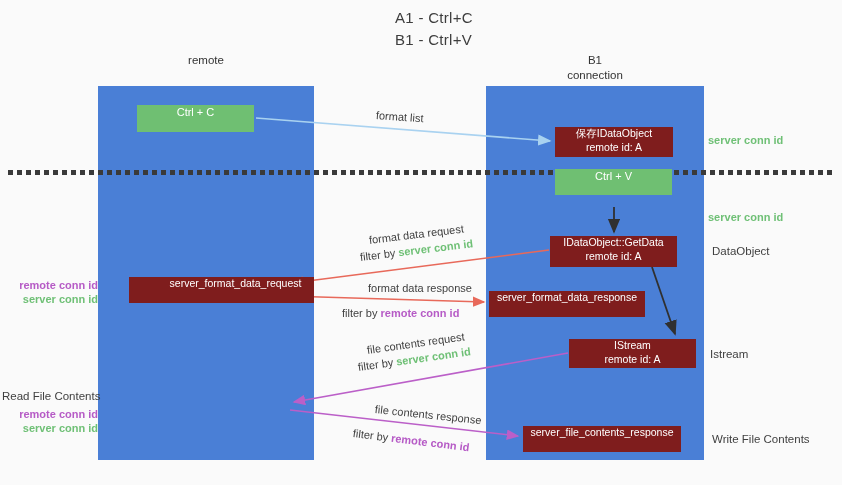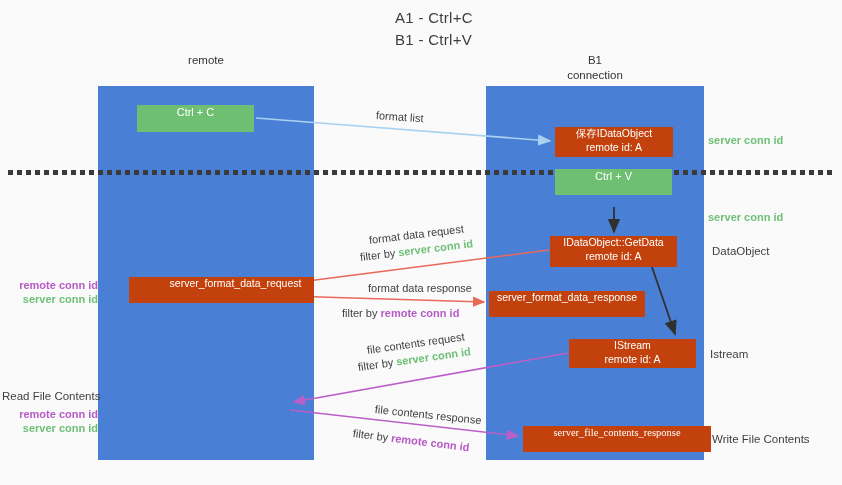--- a/index.html
+++ b/index.html
@@ -15,30 +15,30 @@
   .col-a{left:98px;top:86px;width:216px;height:374px;}
   .col-b{left:486px;top:86px;width:218px;height:374px;}
   .col-header{top:53px;text-align:center;font-size:11.5px;line-height:1.3;color:#333;}
   .hdr-a{left:98px;width:216px;}
   .hdr-b{left:486px;width:218px;}
   .dashes{left:8px;top:170px;width:826px;height:5px;
     background:repeating-linear-gradient(90deg,#3a3a3a 0 5px,rgba(0,0,0,0) 5px 9px);}
   .box{display:flex;flex-direction:column;align-items:center;
     color:#fff;text-align:center;font-size:10.5px;line-height:1.3;white-space:nowrap;z-index:3;}
   .green{background:#6fbf72;}
-  .orange{background:#c2410c;}
+  .orange{background:#7f1d1d;}
   .b-ctrlc{left:137px;top:105px;width:117px;height:27px;font-size:11px;}
   .b-save{left:555px;top:127px;width:118px;height:30px;}
   .b-ctrlv{left:555px;top:169px;width:117px;height:26px;font-size:11px;}
   .b-getdata{left:550px;top:236px;width:127px;height:31px;}
   .b-freq{left:129px;top:277px;width:157px;height:26px;padding-left:28px;}
   .b-fresp{left:489px;top:291px;width:156px;height:26px;}
   .b-istream{left:569px;top:339px;width:127px;height:29px;}
   .b-filereq{left:128px;top:393px;width:160px;height:26px;}
-  .b-fileresp{left:523px;top:426px;width:188px;height:26px;font-family:Liberation Serif, serif;}
+  .b-fileresp{left:523px;top:426px;width:158px;height:26px;}
   .lbl{font-size:11.5px;white-space:nowrap;z-index:3;}
   .lbl-green{color:#6fc076;font-weight:bold;font-size:11px;}
   .lbl-purple{color:#b65bc6;font-weight:bold;font-size:11px;}
   .lbl-dark{color:#3f3f3f;}
   .conn-block{text-align:right;line-height:1.25;}
   .arrow-lbl{font-size:11px;color:#3f3f3f;white-space:nowrap;z-index:3;transform-origin:left center;}
   svg.arrows{left:0;top:0;z-index:2;pointer-events:none;}
 </style>
 </head>
 <body>

